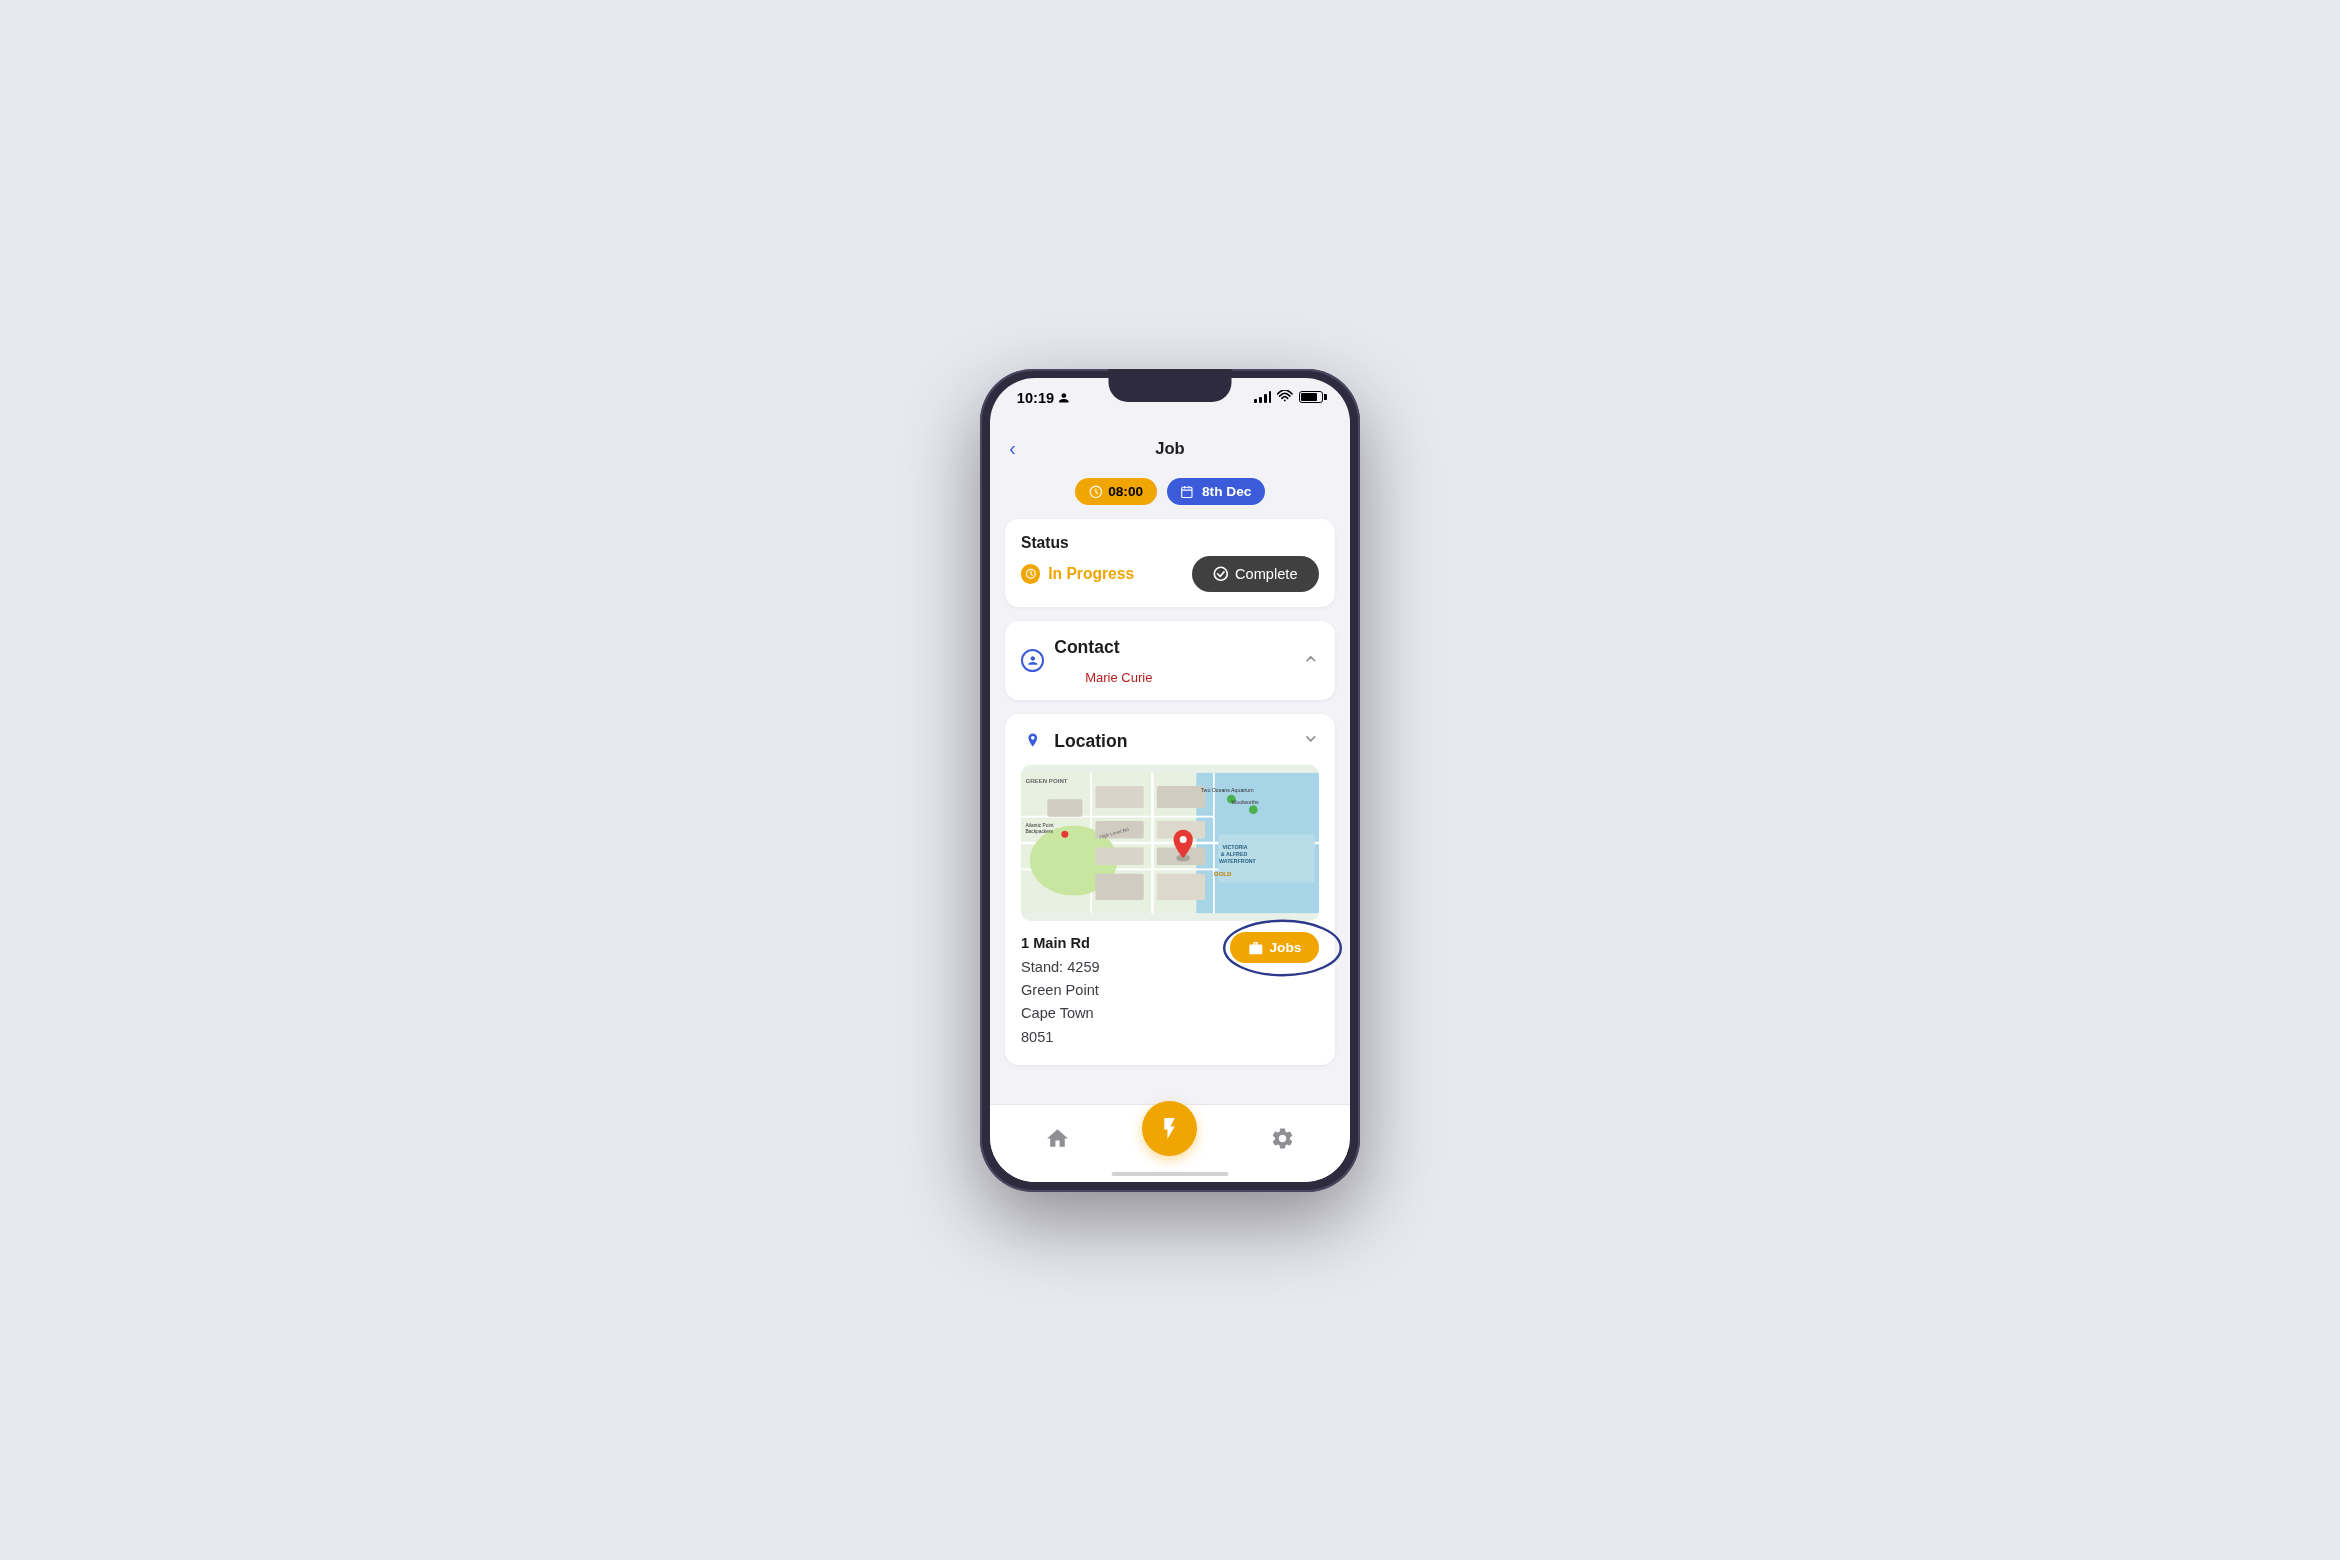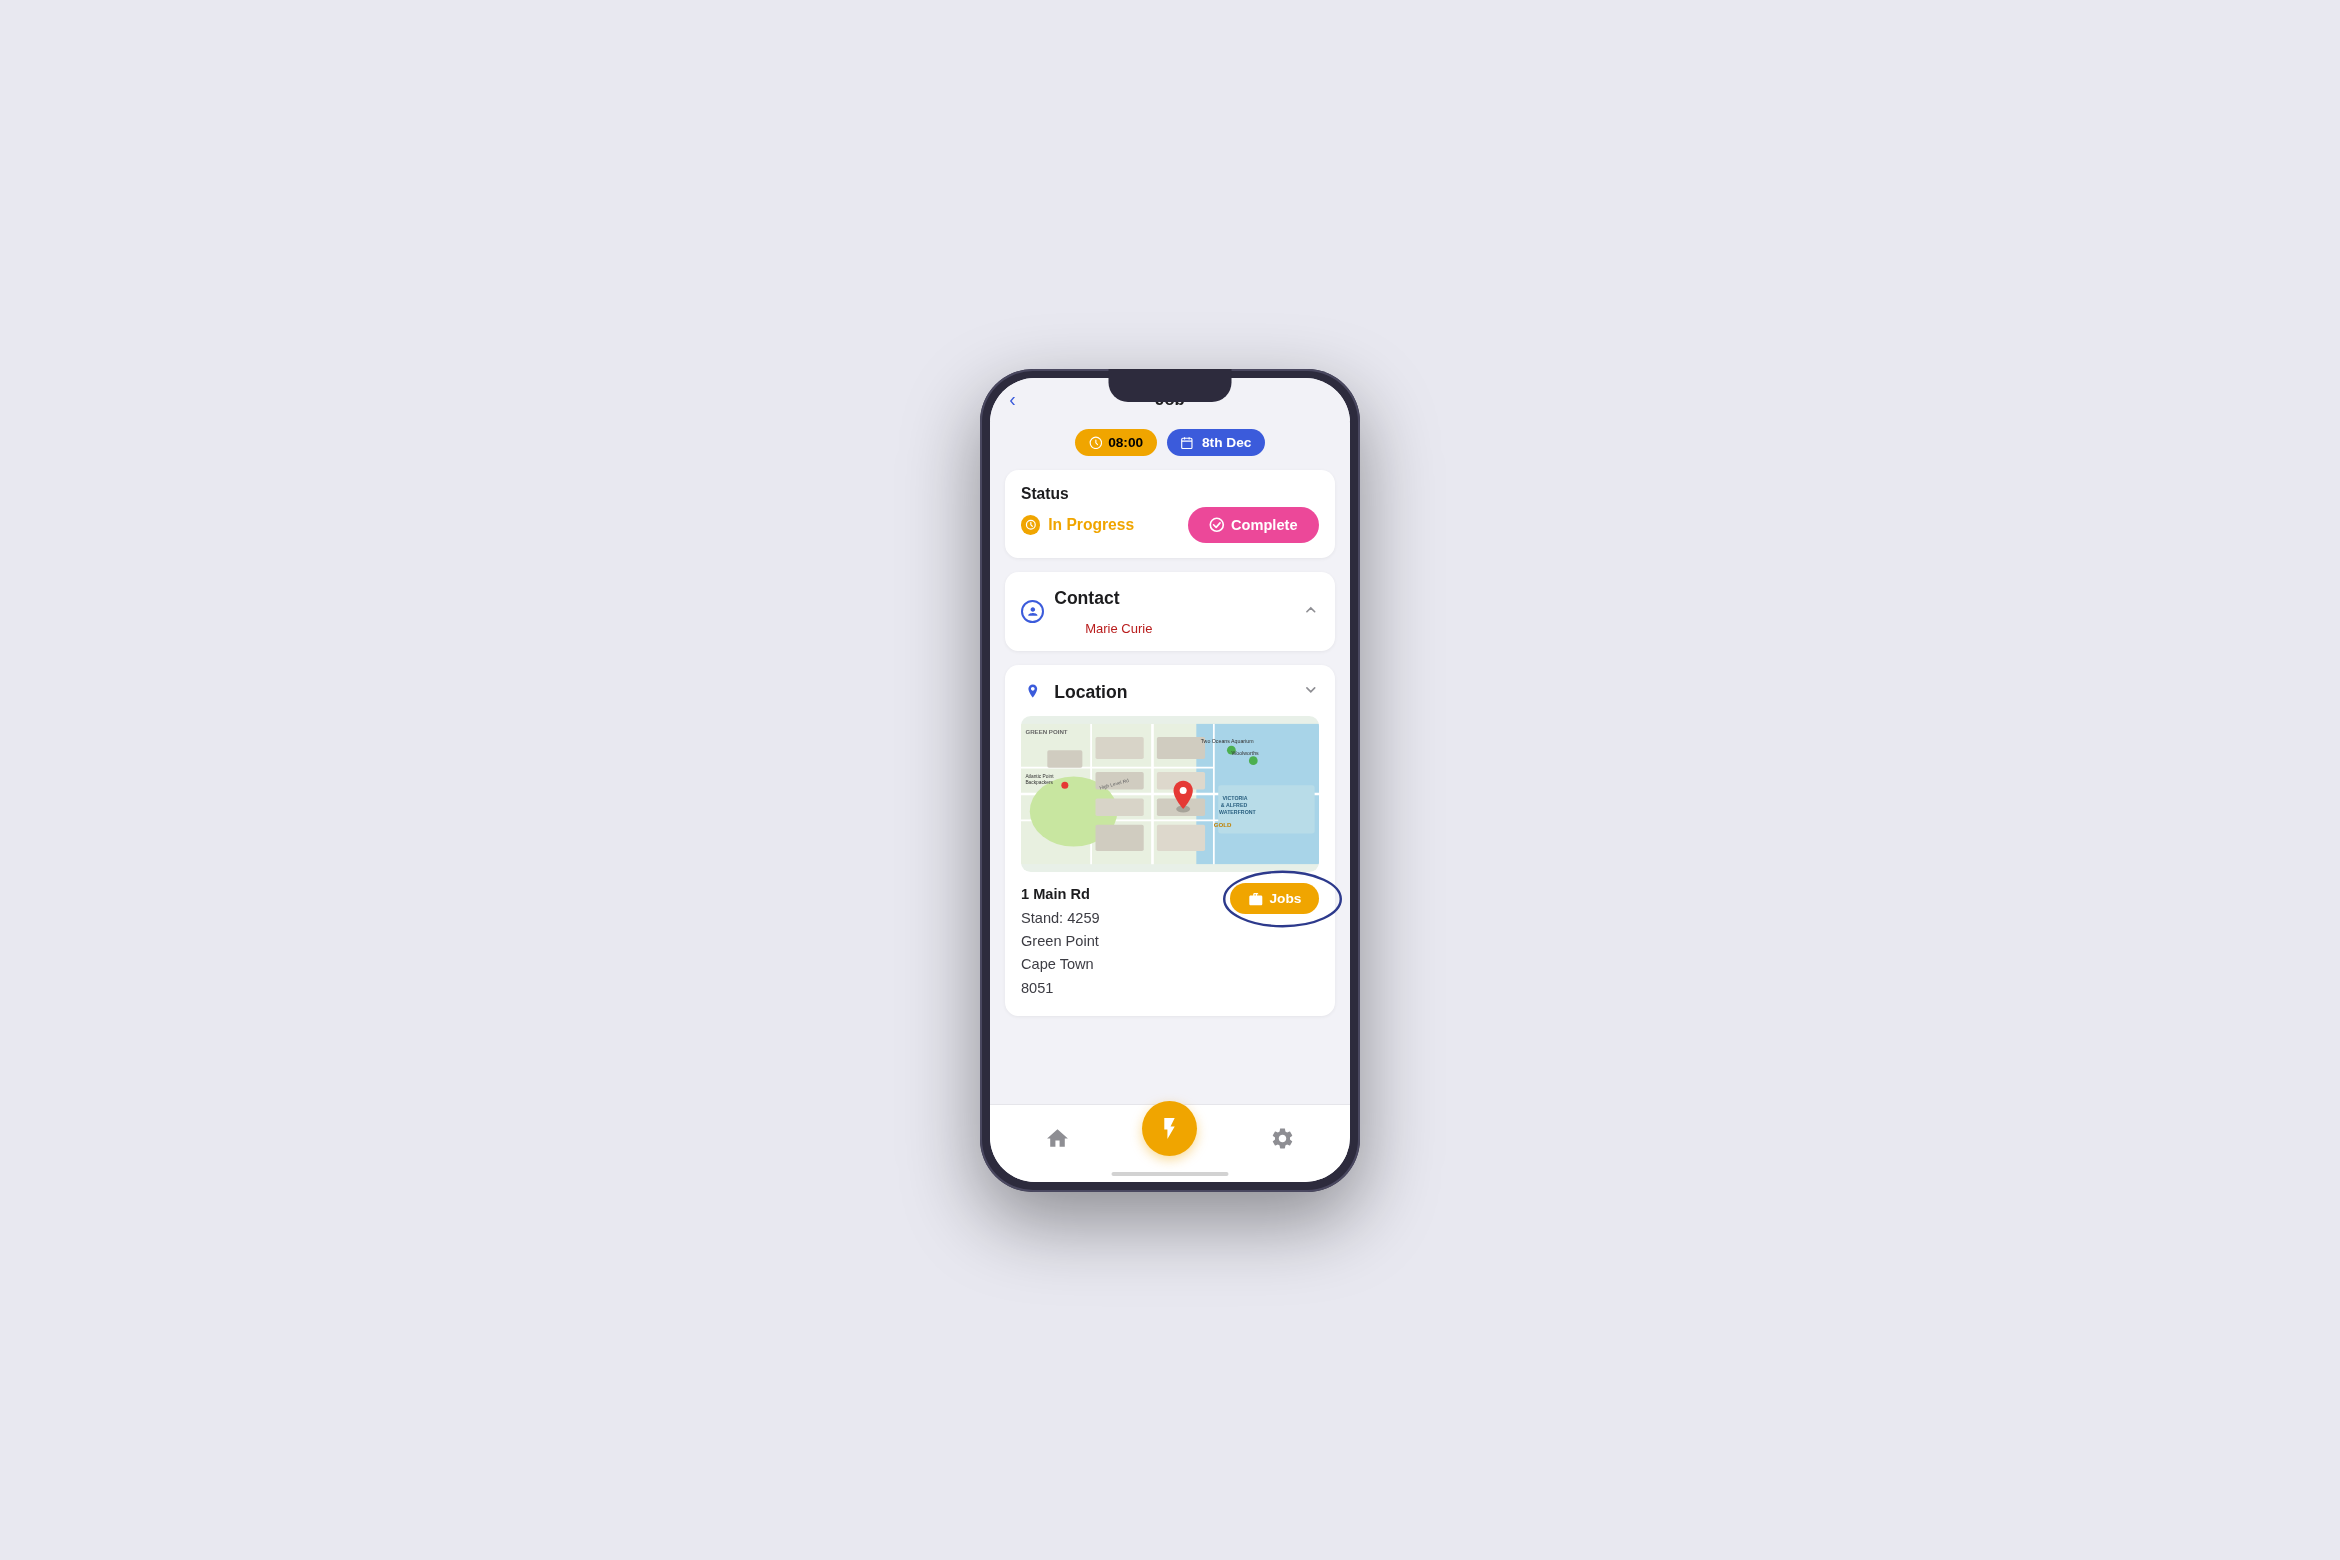--- a/index.html
+++ b/index.html
@@ -207,27 +207,27 @@
     .in-progress {
       display: flex;
       align-items: center;
       gap: 7.8px;
       color: #f0a500;
       font-size: 15.6px;
       font-weight: 600;
     }
 
     .complete-btn {
-      background: #ec4899;
+      background: #404040;
       color: white;
       border: none;
       border-radius: 21.5px;
       padding: 9.8px 21.5px;
       font-size: 14.6px;
-      font-weight: 700;
+      font-weight: 400;
       display: flex;
       align-items: center;
       gap: 6px;
       cursor: pointer;
     }
 
     
     .section-header {
       display: flex;
       align-items: center;
@@ -398,20 +398,47 @@
       display: inline-block;
     }
   </style>
 </head>
 <body>
 
 <div class="phone-outer">
   <div class="notch"></div>
   <div class="phone-inner">
 
+    <div class="status-bar">
+      <div class="status-time">
+        <span>10:19</span>
+        <svg width="11.7" height="11.7" viewBox="0 0 24 24" fill="currentColor">
+          <path d="M12 12c2.7 0 4.8-2.1 4.8-4.8S14.7 2.4 12 2.4 7.2 4.5 7.2 7.2 9.3 12 12 12zm0 2.4c-3.2 0-9.6 1.6-9.6 4.8v2.4h19.2v-2.4c0-3.2-6.4-4.8-9.6-4.8z"></path>
+        </svg>
+      </div>
+      <div class="status-icons">
+        <div class="signal-bars">
+          <div class="signal-bar" style="height:3.9px;"></div>
+          <div class="signal-bar" style="height:5.9px;"></div>
+          <div class="signal-bar" style="height:8.8px;"></div>
+          <div class="signal-bar" style="height:11.7px;"></div>
+        </div>
+        <span class="wifi-icon">
+          <svg width="15.6" height="11.7" viewBox="0 0 24 18" fill="none" stroke="#000" stroke-width="2.5" stroke-linecap="round">
+            <path d="M1 6C5.3 1.7 10.4 0 12 0s6.7 1.7 11 6"></path>
+            <path d="M4 9.5C6.8 6.7 9.7 5 12 5s5.2 1.7 8 4.5"></path>
+            <path d="M7.5 13C9.1 11.4 10.7 10 12 10s2.9 1.4 4.5 3"></path>
+            <circle cx="12" cy="16" r="1.5" fill="#000" stroke="none"></circle>
+          </svg>
+        </span>
+        <div class="battery-icon">
+          <div class="battery-fill"></div>
+        </div>
+      </div>
+    </div>
 
     <div class="nav-bar">
       <span class="nav-back">‹</span>
       <span class="nav-title">Job</span>
     </div>
 
     <div class="content">
 
       <div class="chips-row">
         <div class="chip chip-time">

